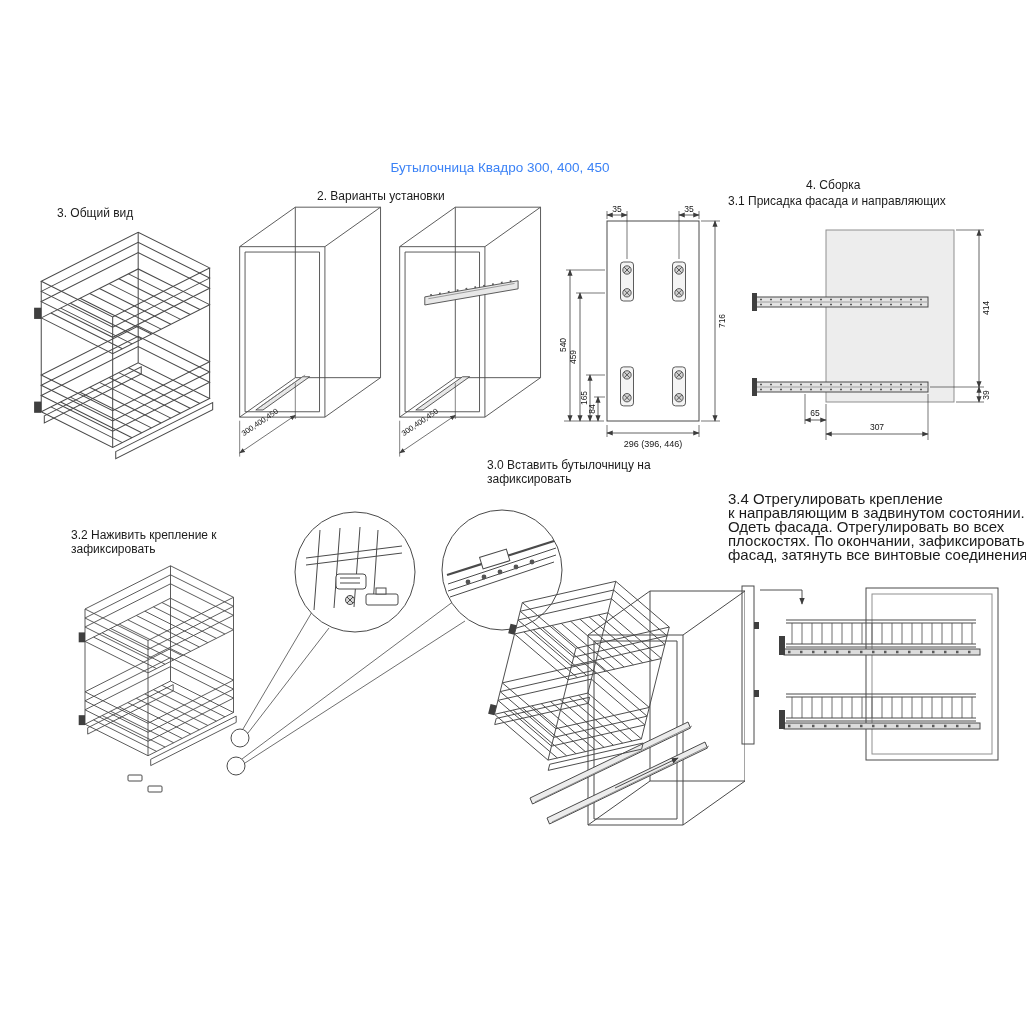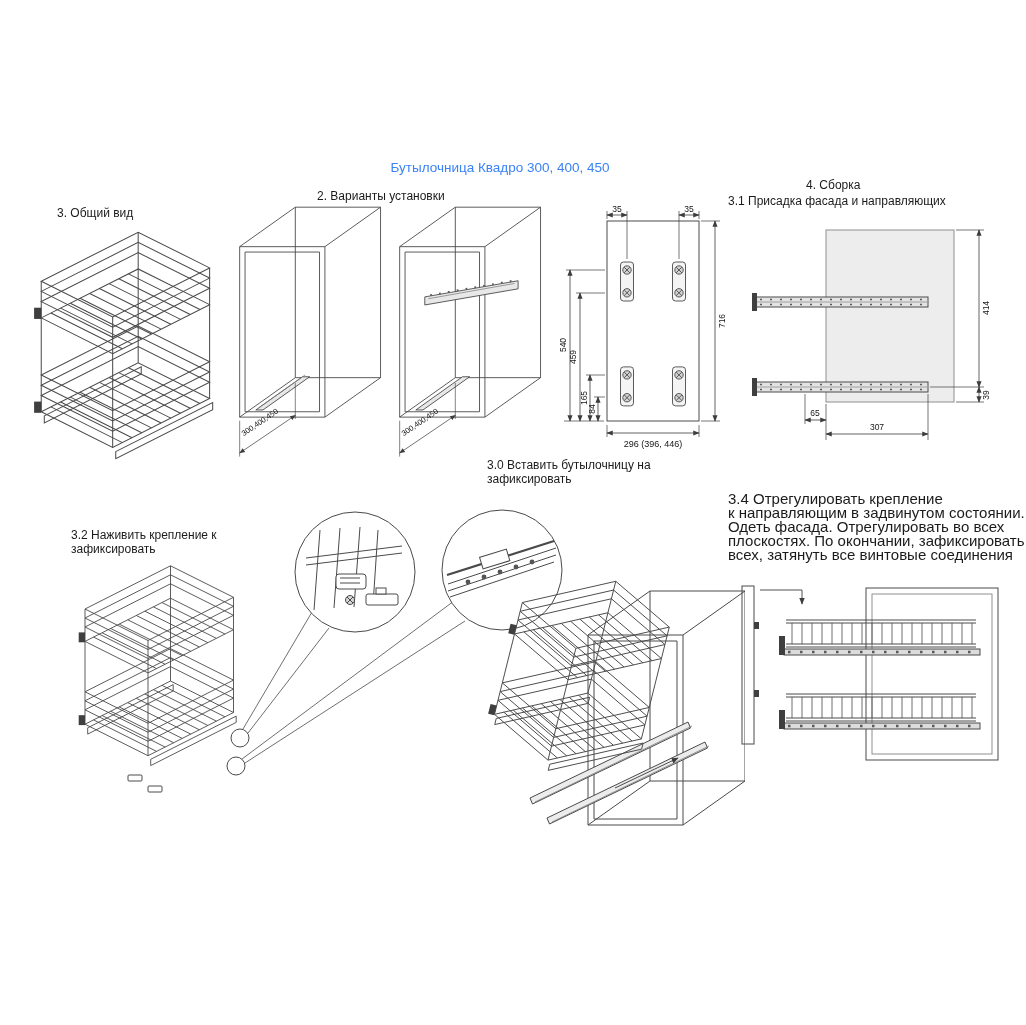--- a/index.html
+++ b/index.html
@@ -78,21 +78,21 @@
   </div>
   <div class="label" style="left:71px;top:528px">
     <div>3.2 Наживить крепление к</div>
     <div>зафиксировать</div>
   </div>
   <div class="label" style="left:728px;top:492px;font-size:15px">
     <div>3.4 Отрегулировать крепление</div>
     <div>к направляющим в задвинутом состоянии.</div>
     <div>Одеть фасада. Отрегулировать во всех</div>
     <div>плоскостях. По окончании, зафиксировать</div>
-    <div>всех, затянуть все винтовые соединения</div>
+    <div>фасад, затянуть все винтовые соединения</div>
   </div>
 
   <svg class="draw" style="left:26px;top:222px" width="206" height="250" viewBox="-14 -78 200 245">
     <use href="#basket2"></use>
   </svg>
 
   <svg class="draw" style="left:232px;top:200px" width="158" height="262" viewBox="0 0 175 292">
     <use href="#cab" transform="translate(8,2)"></use>
     <g stroke="#4a4a4a" fill="#e8e8e8">
       <path d="M26,234 L78,197 L86,197 L34,234 Z"></path>

